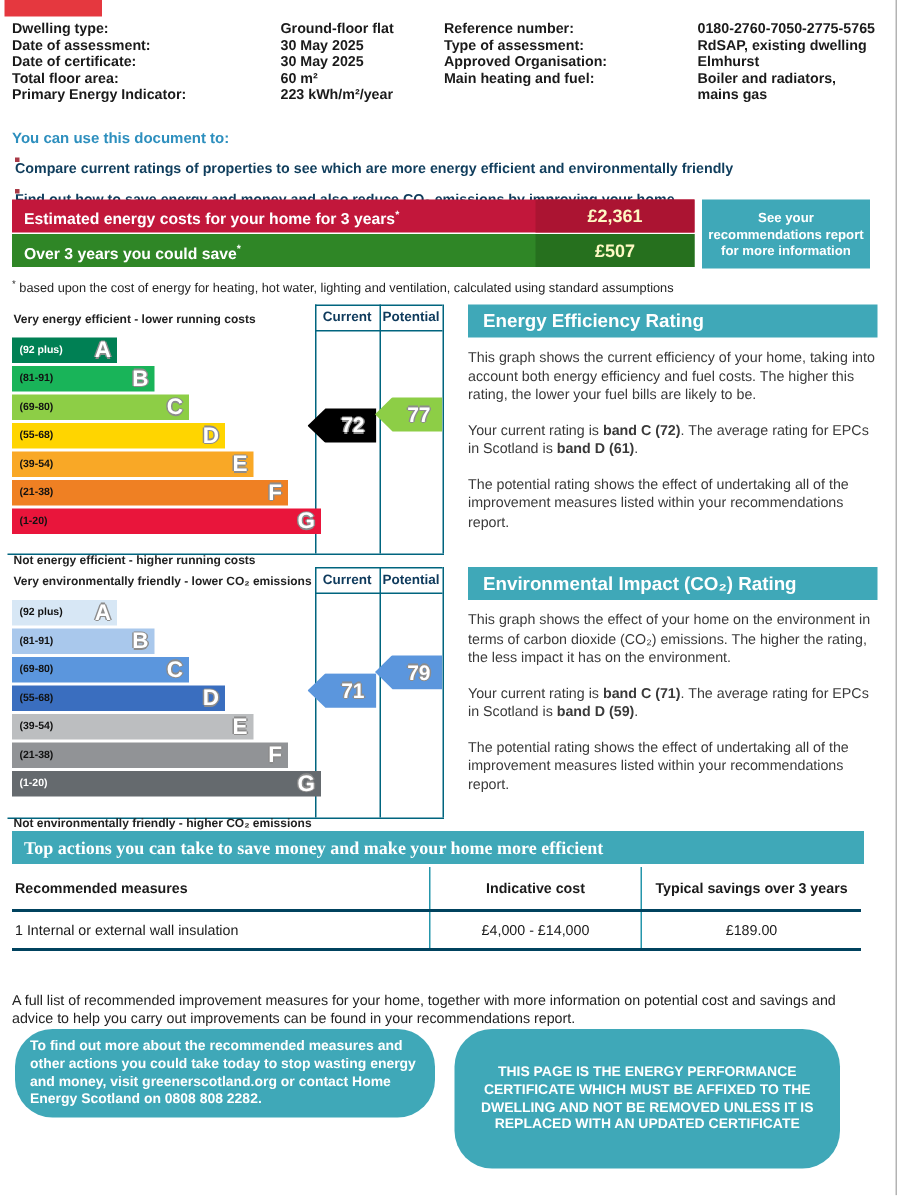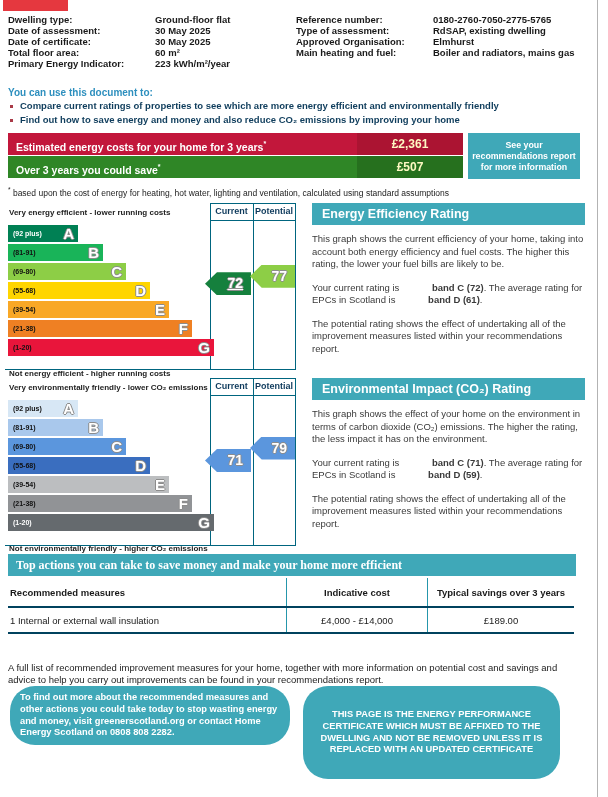--- a/index.html
+++ b/index.html
@@ -5,28 +5,28 @@
   html,body{margin:0;padding:0;background:#fff;}
   .page{position:relative;width:608px;height:797px;background:#fff;overflow:hidden;
         font-family:"Liberation Sans","DejaVu Sans",sans-serif;color:#1a1a1a;}
   .page-edge{position:absolute;top:0;height:797px;width:1px;left:597px;background:var(--edge,#b3b3b3);}
   .logo-fragment{position:absolute;left:3px;top:0;width:65px;height:11px;background:var(--logo,#e5383f);}
 
   
   .hdr{position:absolute;top:14px;font-size:9.5px;line-height:11px;font-weight:bold;}
   #hdr-left{left:8px;width:282px;}
   #hdr-right{left:296px;width:290px;}
-  .hrow{display:flex;}
+  .hrow{display:flex;gap:32px;}
   #hdr-left .hlabel{width:147px;flex:none;}
   #hdr-right .hlabel{width:137px;flex:none;}
   .hvalue{flex:1;}
 
   .intro-heading{position:absolute;left:8px;top:87px;font-size:10px;font-weight:bold;color:var(--hblue,#2d8fbe);}
   #bullets{position:absolute;left:10px;top:101px;width:575px;}
-  .bullet-row{display:flex;margin-bottom:3px;}
+  .bullet-row{display:flex;margin-bottom:3px;flex-direction:column;}
   .bullet-dot{flex:none;width:3px;height:3px;margin:4px 7px 0 0;background:var(--bmark,#a93a47);}
   .bullet-text{font-size:9.5px;font-weight:bold;color:var(--bnavy,#0f3d5c);line-height:10.5px;}
 
   
   #cost-rows{position:absolute;left:8px;top:133px;width:455px;}
   .cost-row{display:flex;margin-bottom:1px;height:22px;}
   .cost-label{flex:1;color:#fff;font-weight:bold;font-size:10.5px;line-height:22px;padding-left:8px;}
   .cost-label sup{font-size:7px;}
   .cost-value{flex:none;width:106px;color:#fef9c3;font-weight:bold;font-size:12px;line-height:22px;text-align:center;}
   .side-box{position:absolute;left:468px;top:133px;width:112px;height:46px;background:var(--teal,#3fa8b8);
@@ -57,21 +57,21 @@
 
   
   .panel-header{position:absolute;left:312px;width:273px;height:22px;background:var(--teal,#3fa8b8);
                 color:#fff;font-weight:bold;font-size:12.5px;line-height:22px;padding-left:10px;box-sizing:border-box;}
   #panel-eer-h{top:203px;}
   #panel-eir-h{top:378px;}
   .panel-body{position:absolute;left:312px;width:273px;font-size:9.5px;line-height:12.5px;color:#3a3a3a;}
   #panel-eer-b{top:233px;}
   #panel-eir-b{top:408px;}
   .panel-body p{margin:0 0 11px 0;}
-  .panel-body .b{font-weight:bold;margin-left:30px;}
+  .panel-body .b{font-weight:bold;}
 
   .banner{position:absolute;left:8px;top:554px;width:568px;height:22px;background:var(--teal,#3fa8b8);
           color:#fff;font-weight:bold;font-size:12px;line-height:22px;padding-left:8px;box-sizing:border-box;font-family:Liberation Serif, serif;}
 
   
   .mtable{position:absolute;left:8px;top:578px;width:566px;font-size:9.5px;}
   .trow{display:grid;grid-template-columns:279px 141px 146px;}
   .trow > div{display:flex;align-items:center;box-sizing:border-box;}
   .c1{padding-left:2px;justify-content:flex-start;}
   .c2,.c3{justify-content:center;text-align:center;}
@@ -190,21 +190,21 @@
       </div>
       <div class="band" style="top: 117px; width: 184px; background: rgb(239, 128, 35);">
         <span class="rng">(21-38)</span>
         <span class="ltr">F</span>
       </div>
       <div class="band" style="top: 136px; width: 206px; background: rgb(233, 21, 59);">
         <span class="rng">(1-20)</span>
         <span class="ltr">G</span>
       </div>
       <div class="cap bot-cap">Not energy efficient - higher running costs</div>
-      <div class="arrow" style="left: 200px; width: 46px; top: 69.3636px; background: #15803d; text-decoration: underline;">72</div>
+      <div class="arrow" style="left: 200px; width: 46px; top: 69.3636px; background: #000000;">72</div>
       <div class="arrow" style="left: 245px; width: 45px; top: 61.6364px; background: rgb(141, 206, 70);">77</div>
     </div>
   <div class="panel-header" id="panel-eer-h">Energy Efficiency Rating</div>
   <div class="panel-body" id="panel-eer-b">
       <p class="ppar"><span>This graph shows the current efficiency of your home, taking into account both energy efficiency and fuel costs. The higher this rating, the lower your fuel bills are likely to be.</span></p>
       <p class="ppar"><span>Your current rating is </span><span class="b">band C (72)</span><span>. The average rating for EPCs in Scotland is </span><span class="b">band D (61)</span><span>.</span></p>
       <p class="ppar"><span>The potential rating shows the effect of undertaking all of the improvement measures listed within your recommendations report.</span></p>
     </div>
 
   <div class="chart" id="chart-eir">

